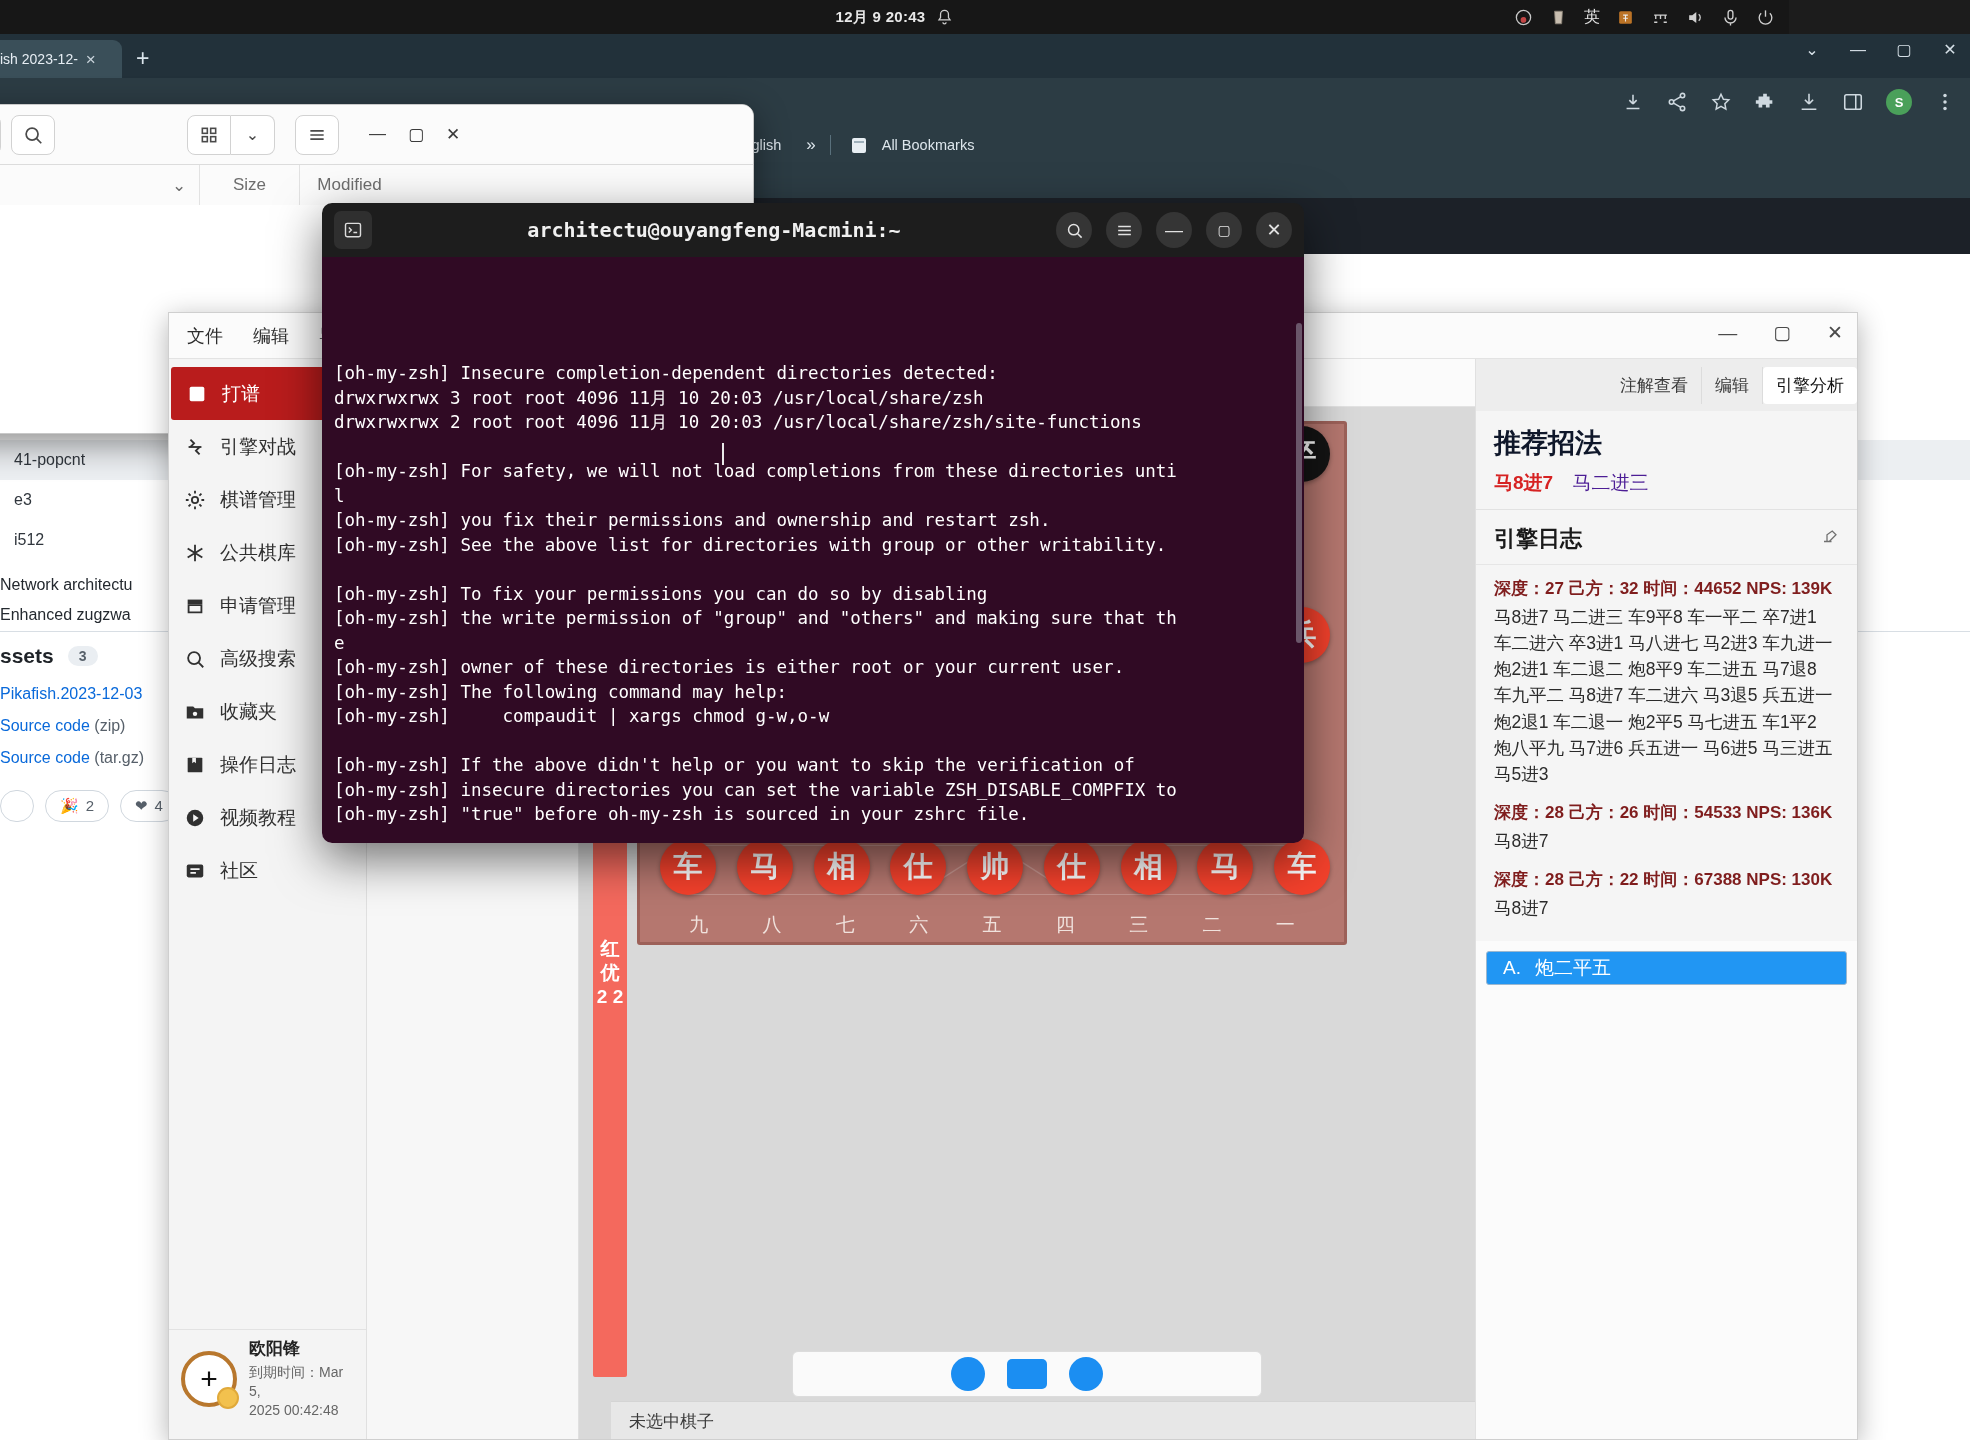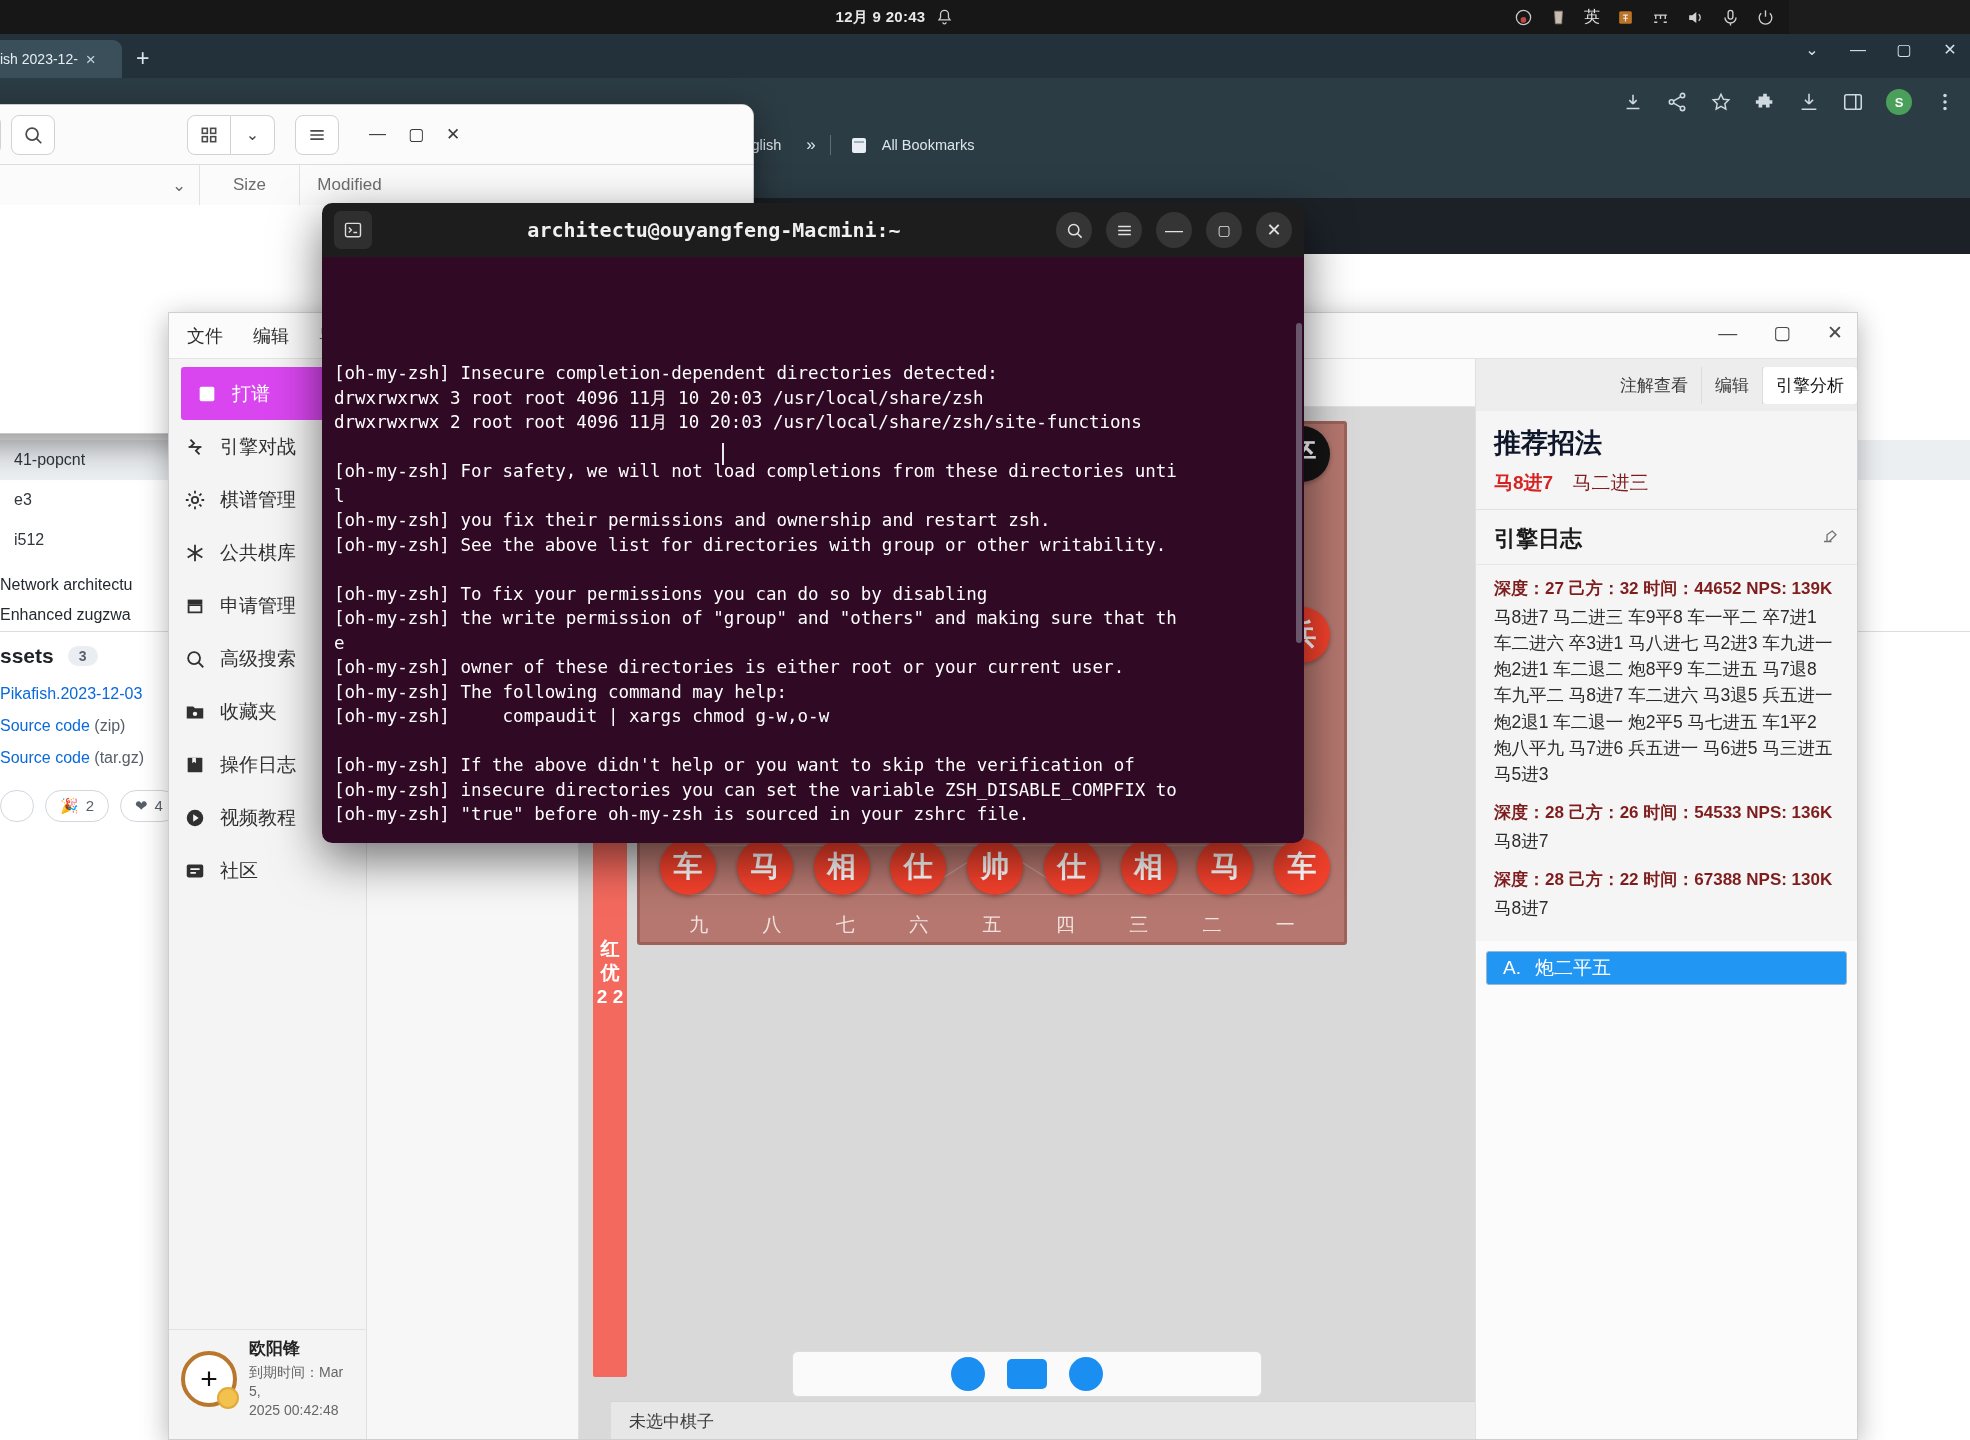--- a/index.html
+++ b/index.html
@@ -168,21 +168,21 @@
   .cs-body { display: flex; height: 1082px; }
 
   .cs-side {
     width: 198px; background: #f4f4f4; border-right: 1px solid #e0e0e0;
     display: flex; flex-direction: column; padding-top: 8px;
   }
   .cs-item {
     height: 53px; display: flex; align-items: center; gap: 13px;
     padding: 0 14px; font-size: 19px; color: #303030;
   }
-  .cs-item.active { background: #d946ef; color: #fff; border-radius: 3px; margin: 0 12px; }
+  .cs-item.active { background: #b91c1c; color: #fff; border-radius: 3px; margin: 0 2px; }
   .cs-ic { width: 24px; height: 24px; flex: none; display: flex; align-items: center; justify-content: center; }
   .cs-user {
     margin-top: auto; height: 112px; display: flex; align-items: center; gap: 12px;
     padding: 0 10px 14px 12px; border-top: 1px solid #e2e2e2;
   }
   .avatar {
     width: 56px; height: 56px; border-radius: 50%; flex: none; position: relative;
     background: #fff; border: 4px solid #b8772d;
     display: flex; align-items: center; justify-content: center;
     font-size: 30px; color: #111; font-weight: 300;
@@ -274,21 +274,21 @@
   }
   .rtab {
     padding: 7px 13px; font-size: 17px; color: #3b3b3b; border-right: 1px solid #dcdcdc;
   }
   .rtab:last-child { border-right: none; }
   .rtab.active { background: #fff; color: #111; border-radius: 4px; }
   .rec-sec { padding: 14px 18px 13px; border-bottom: 1px solid #e2e2e2; background: #f5f5f5; }
   .rec-title { font-size: 27px; font-weight: 700; color: #0f172a; }
   .rec-line { margin-top: 9px; font-size: 19px; }
   .rec-line .r { color: #d62222; font-weight: 700; }
-  .rec-line .g { color: #7f1d1d; margin-left: 14px; }
+  .rec-line .g { color: #4c1d95; margin-left: 14px; }
   .log-hd {
     display: flex; align-items: center; padding: 14px 18px 10px;
     font-size: 22px; font-weight: 700; color: #1a1a1a; border-bottom: 1px solid #e6e6e6;
   }
   .log-hd .clr { margin-left: auto; font-size: 17px; color: #707070; font-weight: 400; }
   .log-body { padding: 12px 18px 6px; overflow: hidden; flex: none; }
   .log-entry { margin-bottom: 14px; }
   .log-meta { color: #7f1d1d; font-size: 17px; font-weight: 700; line-height: 1.45; }
   .log-pv { color: #2b2b2b; font-size: 17.5px; line-height: 1.5; margin-top: 2px; word-break: break-all; }
   .var-hd {

